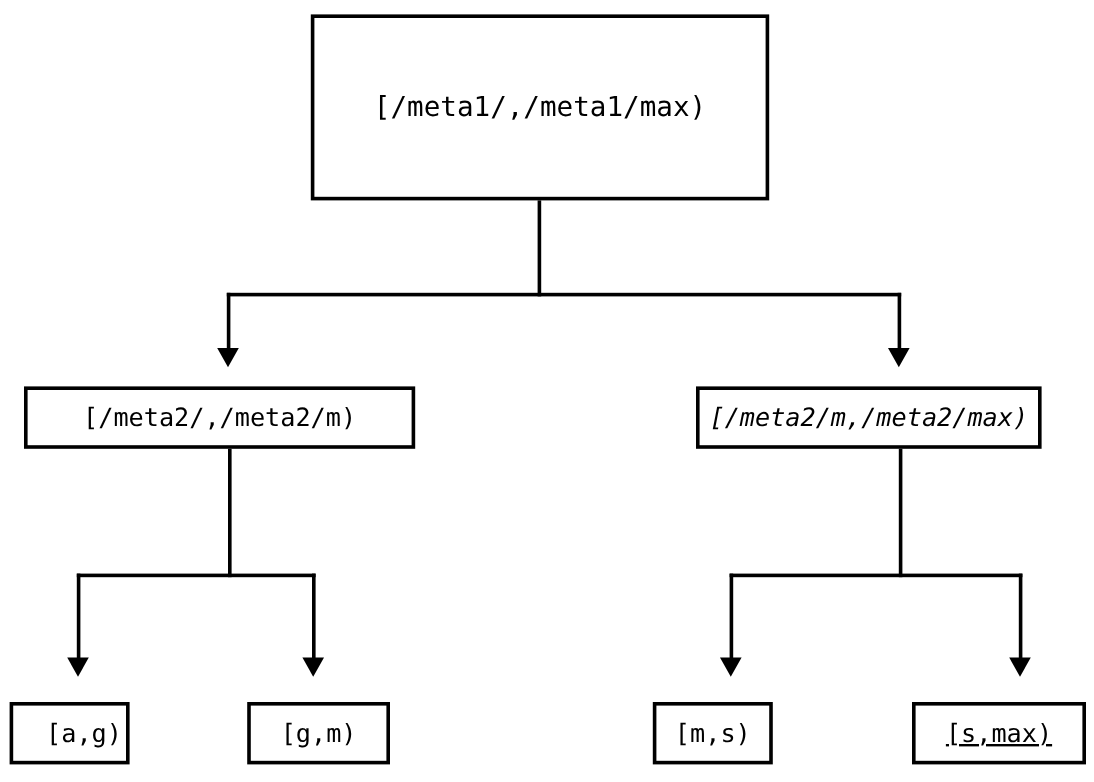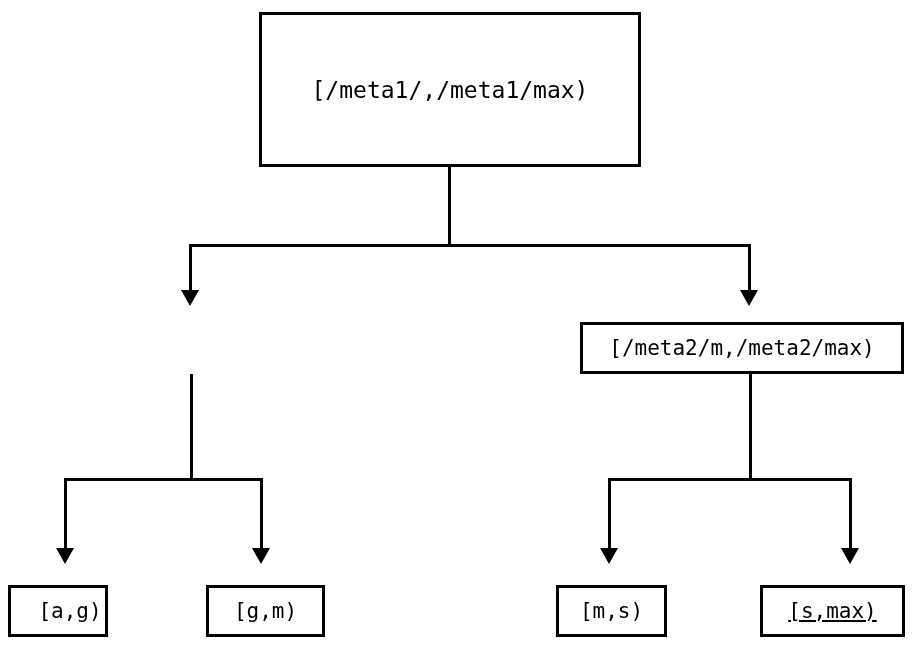--- a/index.html
+++ b/index.html
@@ -39,32 +39,33 @@
   .node-mid-left {
     left: 20px;
     top: 322px;
     width: 326px;
     height: 52px;
     font-size: 21px;
   }
   .node-mid-right {
     left: 580px;
     top: 322px;
-    width: 324px;
+    width: 288px;
     height: 52px;
     font-size: 21px;
+    font-style: italic;
   }
   .node-leaf {
     top: 585px;
     height: 52px;
     font-size: 21px;
   }
   .leaf-ag    { left: 8px;   width: 100px; padding-left: 24px; }
   .leaf-gm    { left: 206px; width: 119px;  }
-  .leaf-ms    { left: 556px; width: 111px; }
+  .leaf-ms    { left: 544px; width: 100px; }
   .leaf-smax  { left: 760px; width: 145px; text-decoration: underline; }
 
   
   .edge-v {
     position: absolute;
     width: 3px;
     background: #000000;
   }
   .edge-h {
     position: absolute;
@@ -89,20 +90,23 @@
     <span>[/meta1/,/meta1/max)</span>
   </div>
 
   <div class="edge-v" style="left: 448px; top: 167px; height: 80px;"></div>
   <div class="edge-h" style="left: 189px; top: 244px; width: 562px;"></div>
   <div class="edge-v" style="left: 189px; top: 244px; height: 48px;"></div>
   <div class="arrowhead" style="left: 181px; top: 290px;"></div>
   <div class="edge-v" style="left: 748px; top: 244px; height: 48px;"></div>
   <div class="arrowhead" style="left: 740px; top: 290px;"></div>
 
+  <div class="node-box node-mid-left">
+    <span>[/meta2/,/meta2/m)</span>
+  </div>
 
   <div class="node-box node-mid-right">
     <span>[/meta2/m,/meta2/max)</span>
   </div>
 
   <div class="edge-v" style="left: 190px; top: 374px; height: 107px;"></div>
   <div class="edge-h" style="left: 64px; top: 478px; width: 199px;"></div>
   <div class="edge-v" style="left: 64px; top: 478px; height: 72px;"></div>
   <div class="arrowhead" style="left: 56px; top: 548px;"></div>
   <div class="edge-v" style="left: 260px; top: 478px; height: 72px;"></div>

